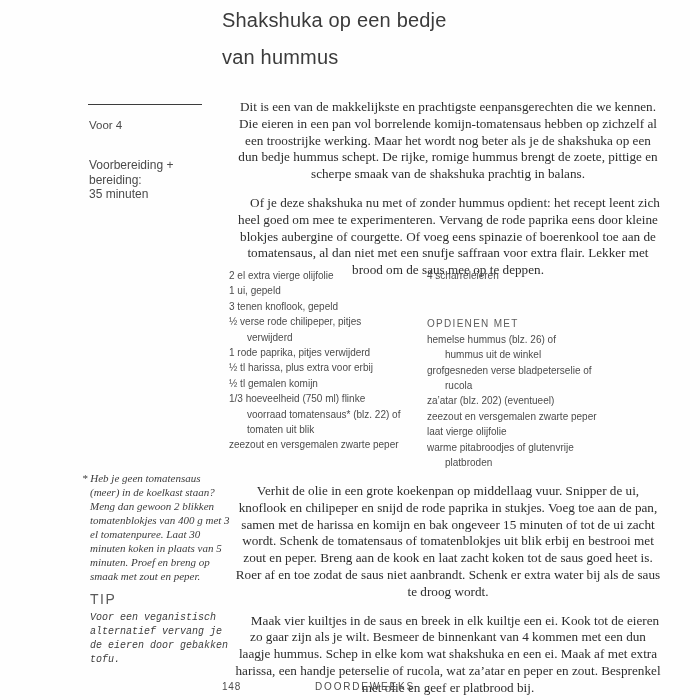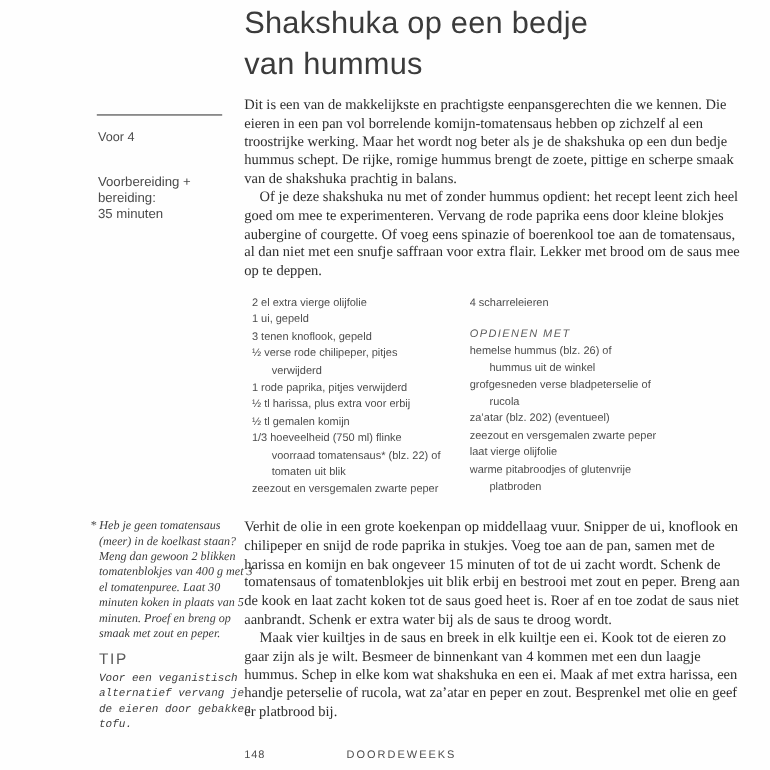--- a/index.html
+++ b/index.html
@@ -60,39 +60,39 @@
     font-style: italic;
     font-size: 10px;
     line-height: 14px;
     color: #3c3c3c;
   }
 
   
   .title {
     position: absolute;
     left: 222px; top: 2px;
-    font-size: 28px;
+    font-size: 20px;
     line-height: 37px;
     font-weight: 300;
     letter-spacing: 0.2px;
     color: #3b3b3b;
   }
   .intro, .method {
     position: absolute;
     left: 222px;
     width: 452px;
     font-family: "Liberation Serif", serif;
     font-size: 13.2px;
     line-height: 16.8px;
     color: #2d2d2d;
     text-align: left;
   }
   .intro { top: 87px; }
   .method { top: 471px; }
-  .intro p, .method p { margin: 0; }
+  .intro p, .method p { margin: 12px; text-align: center; }
   .indented { text-indent: 14px; }
 
   
   .ingredients {
     position: absolute;
     left: 229px; top: 268px;
     display: flex;
   }
   .ing-col-left  { width: 198px; }
   .ing-col-right { width: 248px; }
@@ -100,22 +100,21 @@
     font-size: 10px;
     line-height: 15.4px;
     color: #4c4c4c;
   }
   .ing-line.ind { padding-left: 18px; }
   .ing-header {
     font-size: 10px;
     letter-spacing: 1.3px;
     color: #5c5c5c;
     line-height: 15.4px;
-    margin-top: 13px;
-    font-style: italic;
+    margin-top: 33px;
   }
 
   
   .footer {
     position: absolute;
     left: 222px; top: 681px;
     display: flex;
     align-items: baseline;
     font-size: 10px;
     color: #4c4c4c;

